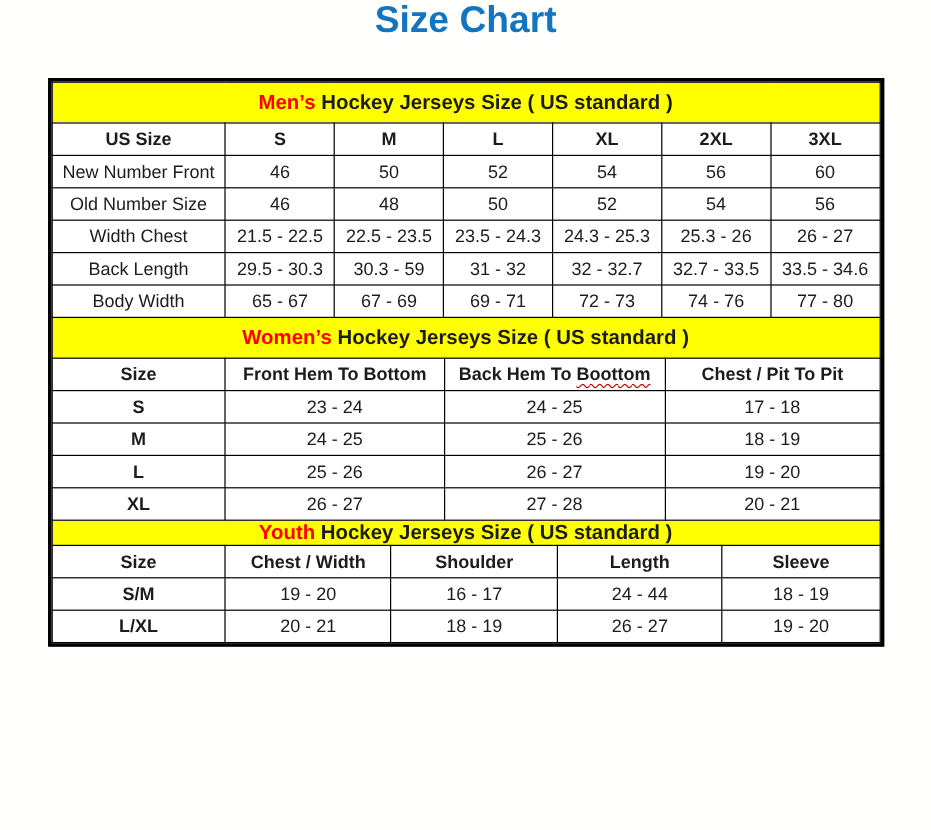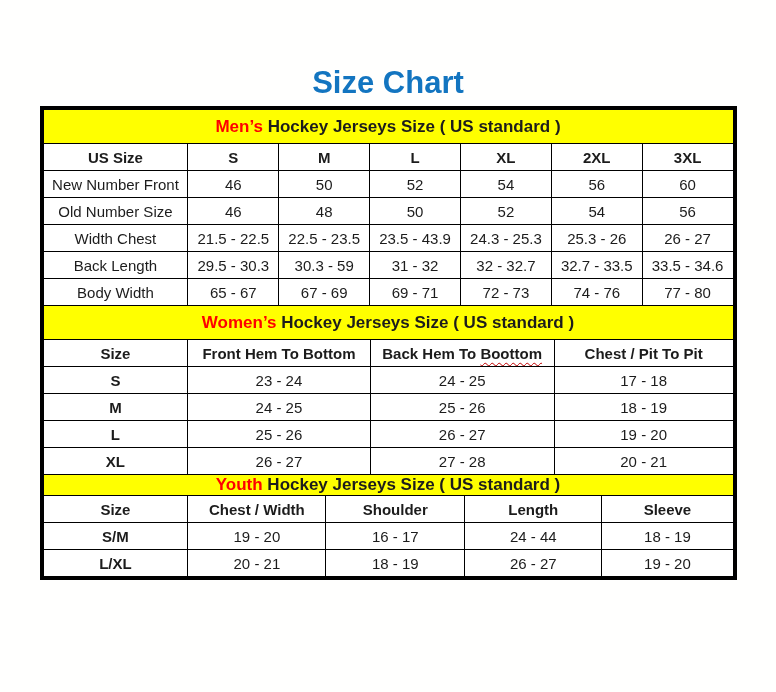--- a/index.html
+++ b/index.html
@@ -6,31 +6,30 @@
   body {
     width:776px; height:692px;
     background:#fffffe;
     font-family:"Liberation Sans", sans-serif;
     color:#1c1c1c;
     overflow:hidden;
   }
   .page { width:776px; height:692px; position:relative; }
 
   .page-title {
-    padding-top:66px;
     text-align:center;
     font-size:31px;
     font-weight:bold;
     color:#1375c0;
     letter-spacing:0px;
     line-height:34px;
   }
 
   .chart {
-    margin:6px auto 0 auto;
+    margin:31px auto 0 auto;
     width:691px;
     border:3px solid #000;
     background:#fff;
   }
 
   table {
     width:100%;
     border-collapse:collapse;
     table-layout:fixed;
   }
@@ -112,21 +111,21 @@
         <td>48</td>
         <td>50</td>
         <td>52</td>
         <td>54</td>
         <td>56</td>
       </tr>
       <tr>
         <td>Width Chest</td>
         <td>21.5 - 22.5</td>
         <td>22.5 - 23.5</td>
-        <td>23.5 - 43.9</td>
+        <td>23.5 - 24.3</td>
         <td>24.3 - 25.3</td>
         <td>25.3 - 26</td>
         <td>26 - 27</td>
       </tr>
       <tr>
         <td>Back Length</td>
         <td>29.5 - 30.3</td>
         <td>30.3 - 59</td>
         <td>31 - 32</td>
         <td>32 - 32.7</td>

